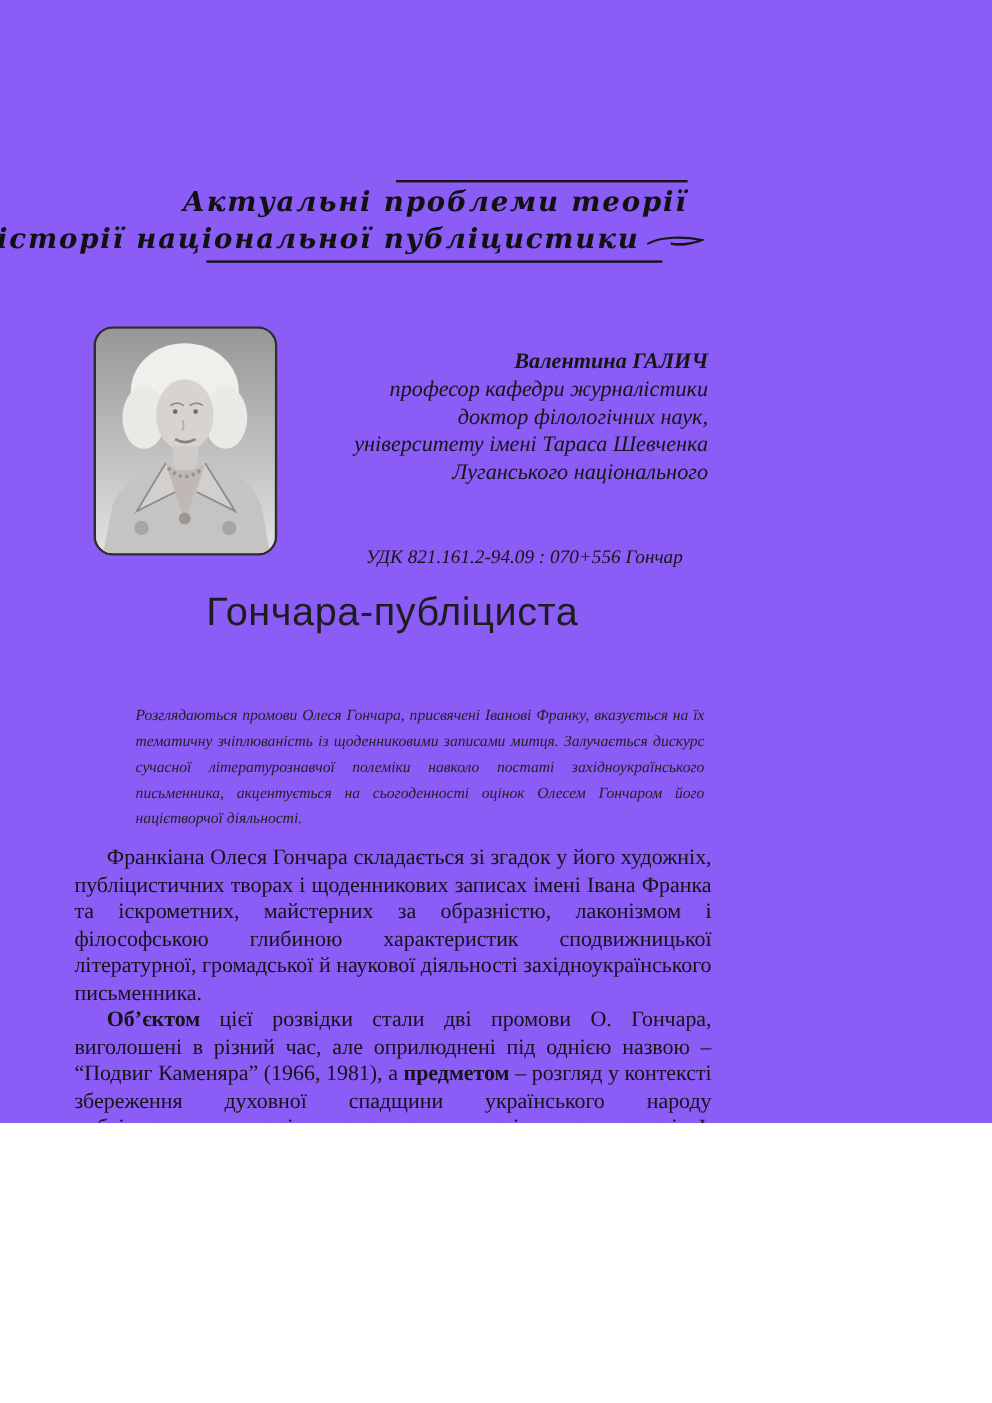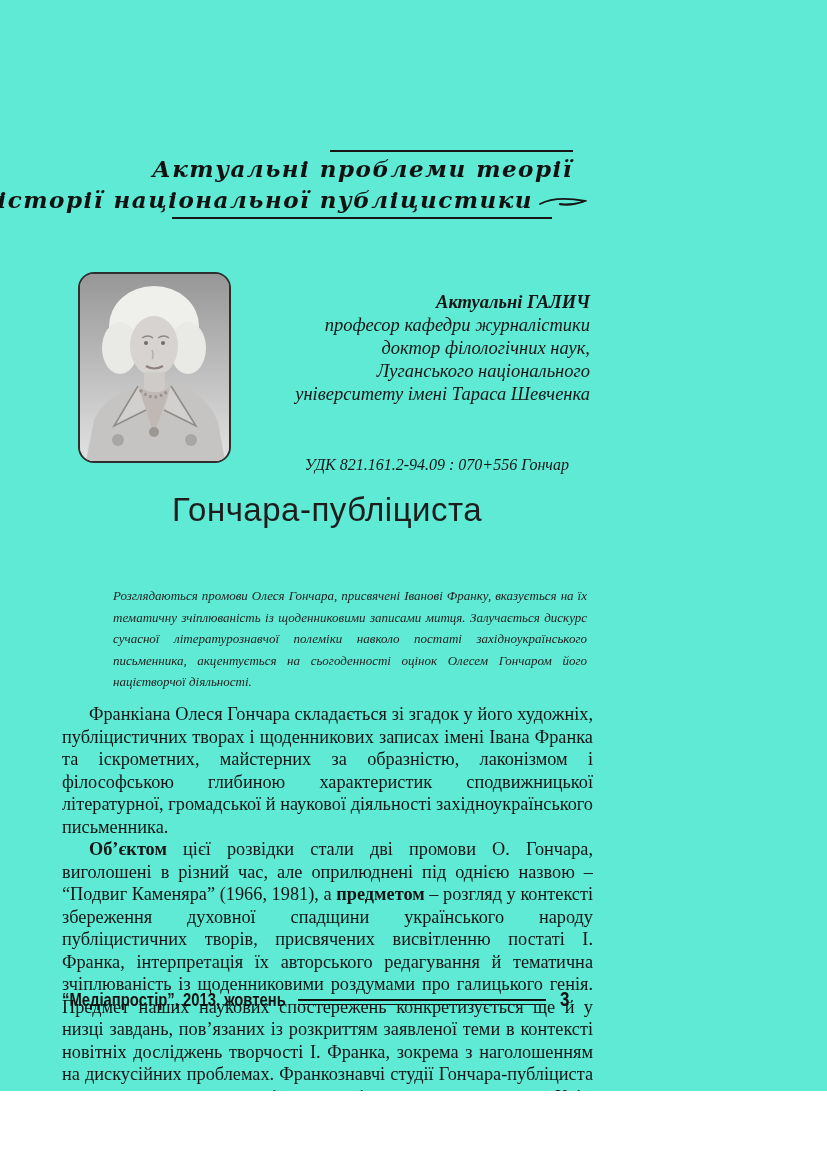--- a/index.html
+++ b/index.html
@@ -1,19 +1,19 @@
 <!DOCTYPE html>
 <html lang="uk"><head>
 <meta charset="utf-8">
 <style>
   html,body{margin:0;padding:0;background:#ffffff;}
   .page{
     position:relative;
-    width:827px;height:1091px;
-    background:#5eead4;
+    width:827px;height:936px;
+    background:#8b5cf6;
     color:#1b1b1b;
     font-family:"Liberation Serif", serif;
     overflow:hidden;
   }
   
   .rule{position:absolute;background:#161616;height:2px;}
   .rule-top{left:330px;top:150px;width:243px;}
   .rule-bottom{left:172px;top:217px;width:380px;}
   .rubric{
     position:absolute;
@@ -132,25 +132,25 @@
 
       <path d="M60 116 Q 74 130 89 116" stroke="#97938f" stroke-width="3" fill="none" stroke-dasharray="2.5,3"></path>
       <circle cx="74" cy="158" r="5" fill="#9b9793"></circle>
 
       <circle cx="38" cy="166" r="6" fill="#a8a6a4"></circle>
       <circle cx="111" cy="166" r="6" fill="#a8a6a4"></circle>
     </svg>
   </div>
 
   <div class="author">
-    <div class="name">Актуальні ГАЛИЧ</div>
+    <div class="name">Валентина ГАЛИЧ</div>
     <div>професор кафедри журналістики</div>
     <div>доктор філологічних наук,</div>
+    <div>університету імені Тараса Шевченка</div>
     <div>Луганського національного</div>
-    <div>університету імені Тараса Шевченка</div>
   </div>
 
   <div class="udc">УДК  821.161.2-94.09 : 070+556 Гончар</div>
 
   <div class="title">
     <div>Гончара-публіциста</div>
   </div>
 
   <div class="abstract">
     <p>Розглядаються промови Олеся Гончара, присвячені Іванові Франку, вказується на їх тематичну зчіплюваність із щоденниковими записами митця. Залучається дискурс сучасної літературознавчої полеміки навколо постаті західноукраїнського письменника, акцентується на сьогоденності оцінок Олесем Гончаром його націєтворчої діяльності.</p>

